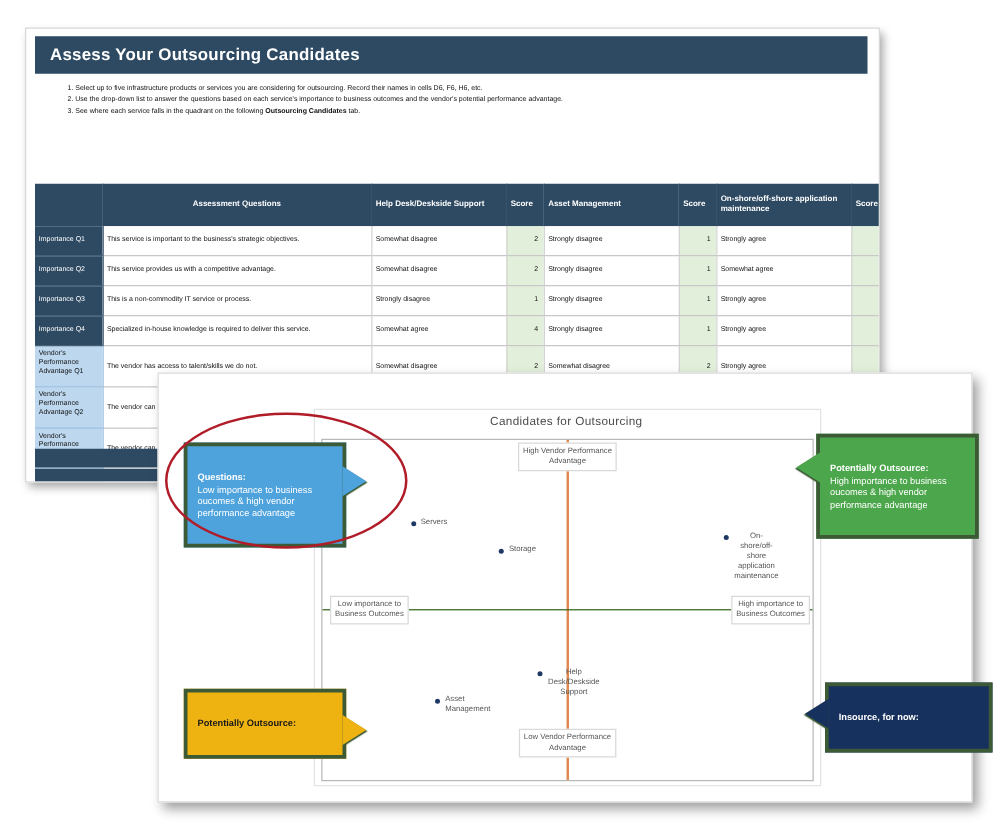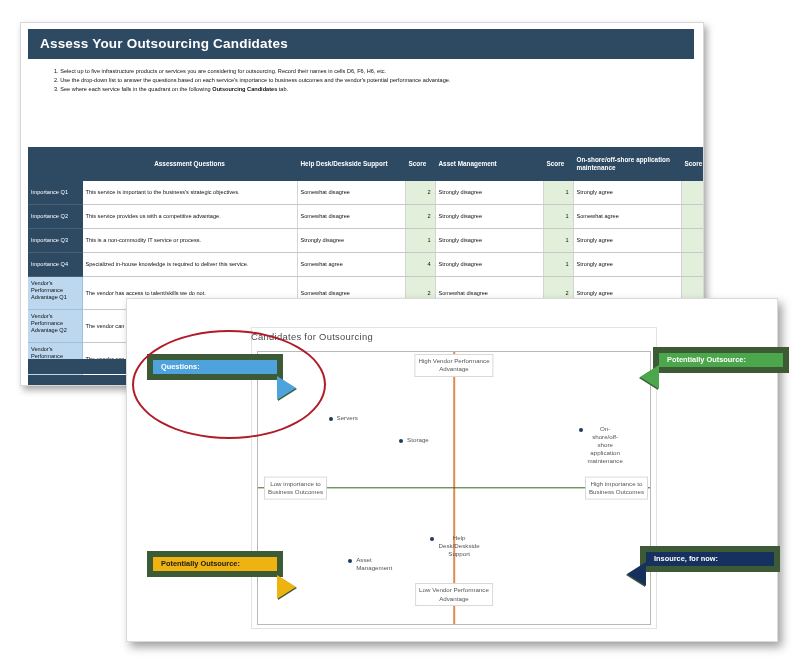--- a/index.html
+++ b/index.html
@@ -86,21 +86,21 @@
     background:#ffffff;border:1px solid #dadada;
     box-shadow:4px 5px 9px rgba(0,0,0,.38);
     overflow:hidden;
   }
   #chart-inner{
     position:absolute;left:124px;top:28px;width:404px;height:300px;
     border:1px solid #e3e3e3;background:#fff;
   }
   #chart-title{
     position:absolute;left:124px;top:32px;width:404px;
-    text-align:left;font-size:9.4px;color:#4b4b4b;letter-spacing:.3px;
+    text-align:center;font-size:9.4px;color:#4b4b4b;letter-spacing:.3px;
   }
   #plot{
     position:absolute;left:130px;top:52px;width:392px;height:272px;
     border:1px solid #b9b9b9;background:#fff;
   }
   
   #v-axis{
     position:absolute;left:50%;top:0;width:1.6px;height:100%;
     background:#e08a53;transform:translateX(-50%);
   }
@@ -121,22 +121,22 @@
     background:#1f3864;left:0;top:0;
   }
   .pt .lab{
     position:absolute;left:8px;top:-3px;font-size:6.2px;color:#555;
     line-height:8px;white-space:pre-line;
   }
   .pt .lab.c{text-align:center;}
 
   
   .callout{
-    position:absolute;z-index:9;padding:2px 8px;
-    border:6px solid #000000;
+    position:absolute;z-index:9;padding:20px 8px;
+    border:3px solid #000000;
     font-size:7.4px;line-height:9.6px;
   }
   .callout b{display:block;font-weight:bold;}
   .callout .tail{
     position:absolute;width:0;height:0;
   }
   #co-outsource{
     left:147px;top:354px;width:108px;
     background:#4ea3dd;color:#ffffff;border-color:#3c5a35;
   }
@@ -160,21 +160,21 @@
     left:653px;top:347px;width:108px;
     background:#4ca64c;color:#ffffff;border-color:#3c5a35;
   }
   #co-pot-out-high .tail{
     left:-19px;top:12px;
     border-top:12px solid transparent;border-bottom:12px solid transparent;
     border-right:19px solid #4ca64c;
     filter:drop-shadow(-1px 1px 0 #3c5a35);
   }
   #co-insource{
-    left:640px;top:546px;width:112px;
+    left:660px;top:546px;width:112px;
     background:#17315e;color:#ffffff;border-color:#3c5a35;
   }
   #co-insource .tail{
     left:-19px;top:10px;
     border-top:12px solid transparent;border-bottom:12px solid transparent;
     border-right:19px solid #17315e;
     filter:drop-shadow(-1px 1px 0 #3c5a35);
   }
   
   #highlight-ellipse{
@@ -351,25 +351,27 @@
         <div class="pt" style="left: 90.16px; top: 206.72px;">
           <span class="dot"></span>
           <span class="lab">Asset Management</span>
         </div>
       </div>
   </div>
 </div>
 
 <div class="callout" id="co-outsource">
   <b>Questions:</b>
+  <span>Low importance to business oucomes &amp; high vendor performance advantage</span>
   <span class="tail"></span>
 </div>
 
 <div class="callout" id="co-pot-out-high">
   <b>Potentially Outsource:</b>
+  <span>High importance to business oucomes &amp; high vendor performance advantage</span>
   <span class="tail"></span>
 </div>
 
 <div class="callout" id="co-pot-out-low">
   <b>Potentially Outsource:</b>
   <span class="tail"></span>
 </div>
 
 <div class="callout" id="co-insource">
   <b>Insource, for now:</b>

